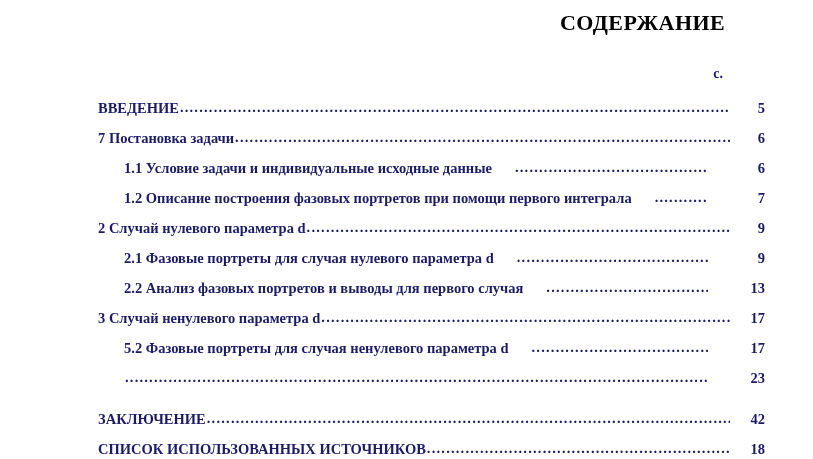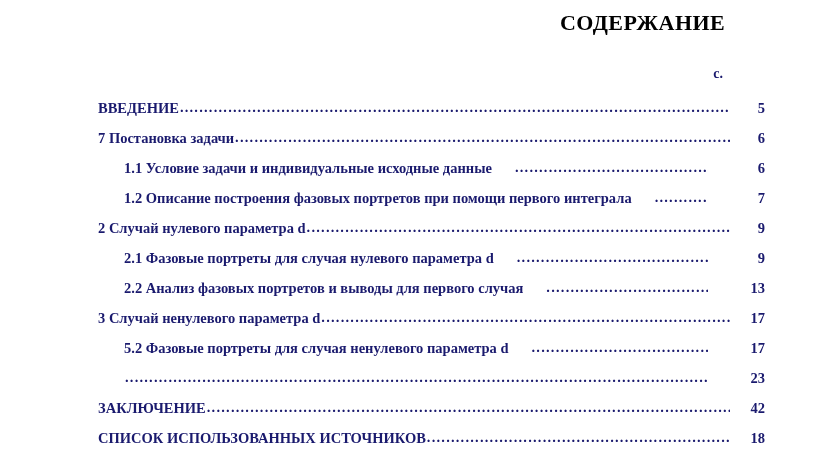--- a/index.html
+++ b/index.html
@@ -48,21 +48,21 @@
     font-size: 14.5px;
     color: #1a1a6e;
     white-space: nowrap;
     margin-bottom: 13px;
   }
   .toc-row.indent-1 {
     padding-left: 26px;
     gap: 22px;
   }
   .toc-row.gap-before {
-    margin-top: 13px;
+    margin-top: 24px;
   }
   .toc-label {
     flex: 0 0 auto;
   }
   .toc-dots {
     flex: 1 1 auto;
     overflow: hidden;
     margin: 0 1px;
     position: relative;
     height: 1em;

